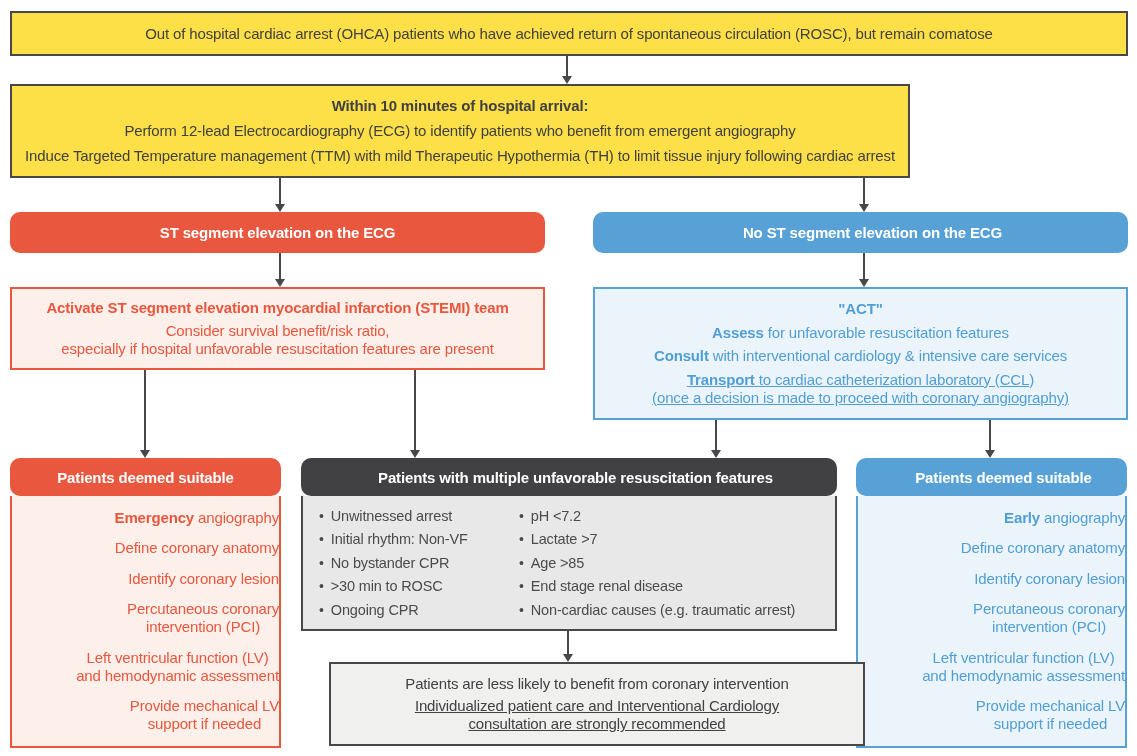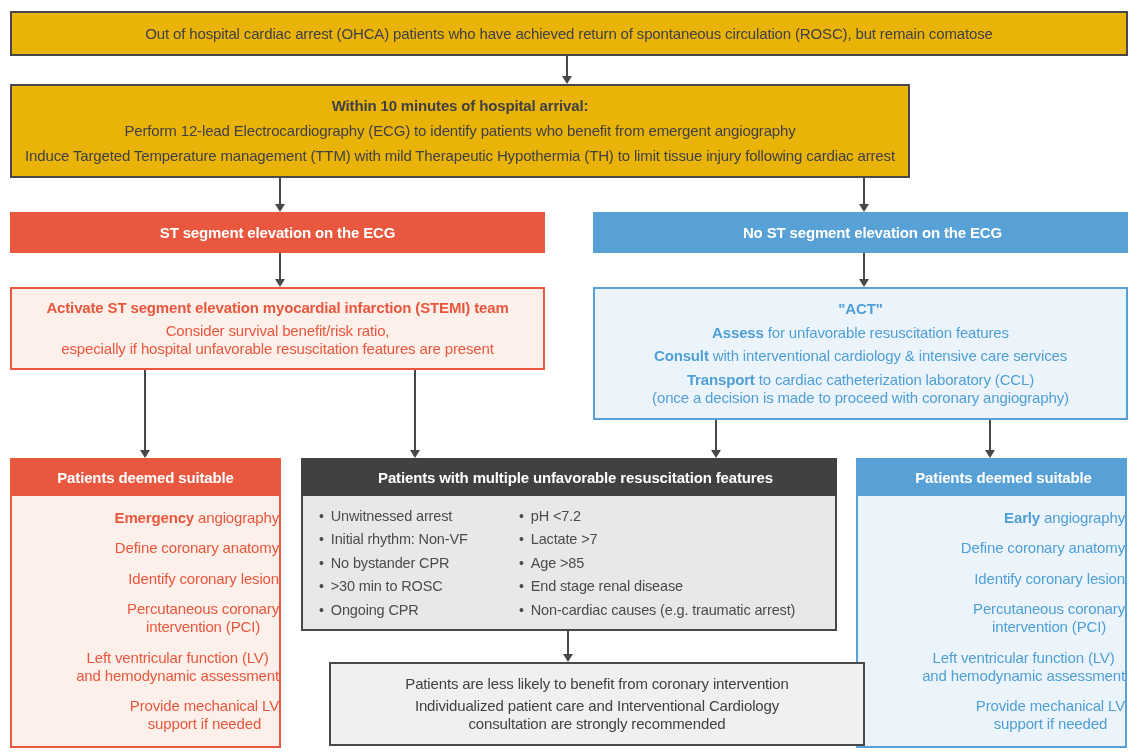--- a/index.html
+++ b/index.html
@@ -12,43 +12,43 @@
     --ink-text:#414042;
     --dark-hdr:#414042;
     --gray-bg:#e8e8e9;
     --outcome-bg:#f0f0ef;
   }
   *{margin:0;padding:0;box-sizing:border-box;}
   html,body{background:#ffffff;}
   body{font-family:"Liberation Sans", sans-serif;color:var(--ink-text);letter-spacing:-0.15px;}
   .canvas{position:relative;width:1137px;height:756px;background:#ffffff;overflow:hidden;}
   .abs{position:absolute;}
-  .box{border:2px solid var(--ink);background:#eab308;display:flex;flex-direction:column;justify-content:space-evenly;align-items:center;text-align:center;}
+  .box{border:2px solid var(--ink);background:#fde047;display:flex;flex-direction:column;justify-content:space-evenly;align-items:center;text-align:center;}
   .fs{font-size:15px;line-height:18px;}
   .b{font-weight:bold;}
-  .hdr{display:flex;align-items:center;justify-content:center;text-align:center;color:#ffffff;font-weight:bold;font-size:15px;}
+  .hdr{display:flex;align-items:center;justify-content:center;text-align:center;color:#ffffff;font-weight:bold;font-size:15px;border-radius:10px;}
   .red-hdr{background:var(--red);}
   .blue-hdr{background:var(--blue);padding-left:24px;}
   .dark-hdr{background:var(--dark-hdr);}
   .red-box{border:2px solid var(--red);background:var(--red-bg);color:var(--red);}
   .blue-box{border:2px solid var(--blue);background:var(--blue-bg);color:var(--blue-text);}
   .gray-box{border:2px solid var(--ink);background:var(--outcome-bg);color:var(--ink-text);}
   .panel{display:flex;flex-direction:column;}
   .panel .body{flex:1;display:flex;flex-direction:column;justify-content:space-evenly;align-items:flex-end;text-align:center;}
   .red-body{border:2px solid var(--red);border-top:none;background:var(--red-bg);color:var(--red);}
   .blue-body{border:2px solid var(--blue);border-top:none;background:var(--blue-bg);color:var(--blue-text);}
   .dark-body{border:2px solid var(--ink);border-top:none;background:var(--gray-bg);color:#4b4b4d;position:relative;}
   .arrow{display:flex;flex-direction:column;align-items:center;width:12px;}
   .arrow .shaft{width:2px;flex:1;background:var(--ink);}
   .arrow .head{width:0;height:0;border-left:5px solid transparent;border-right:5px solid transparent;border-top:8px solid var(--ink);}
   .bcol{position:absolute;top:4px;bottom:4px;display:flex;flex-direction:column;justify-content:space-evenly;align-items:flex-start;text-align:left;}
   .brow{display:flex;align-items:baseline;white-space:nowrap;font-size:14.5px;}
   .brow .dot{margin-right:7px;font-size:14px;}
   .sgroup{line-height:18px;}
-  .note{line-height:18px;}
+  .note{line-height:18px;text-decoration:underline;}
 </style>
 </head>
 <body>
 
 <div class="canvas">
 
   <div class="box fs abs" style="left:10px;top:11px;width:1118px;height:45px;">
     <div>Out of hospital cardiac arrest (OHCA) patients who have achieved return of spontaneous circulation (ROSC), but remain comatose</div>
   </div>
 

